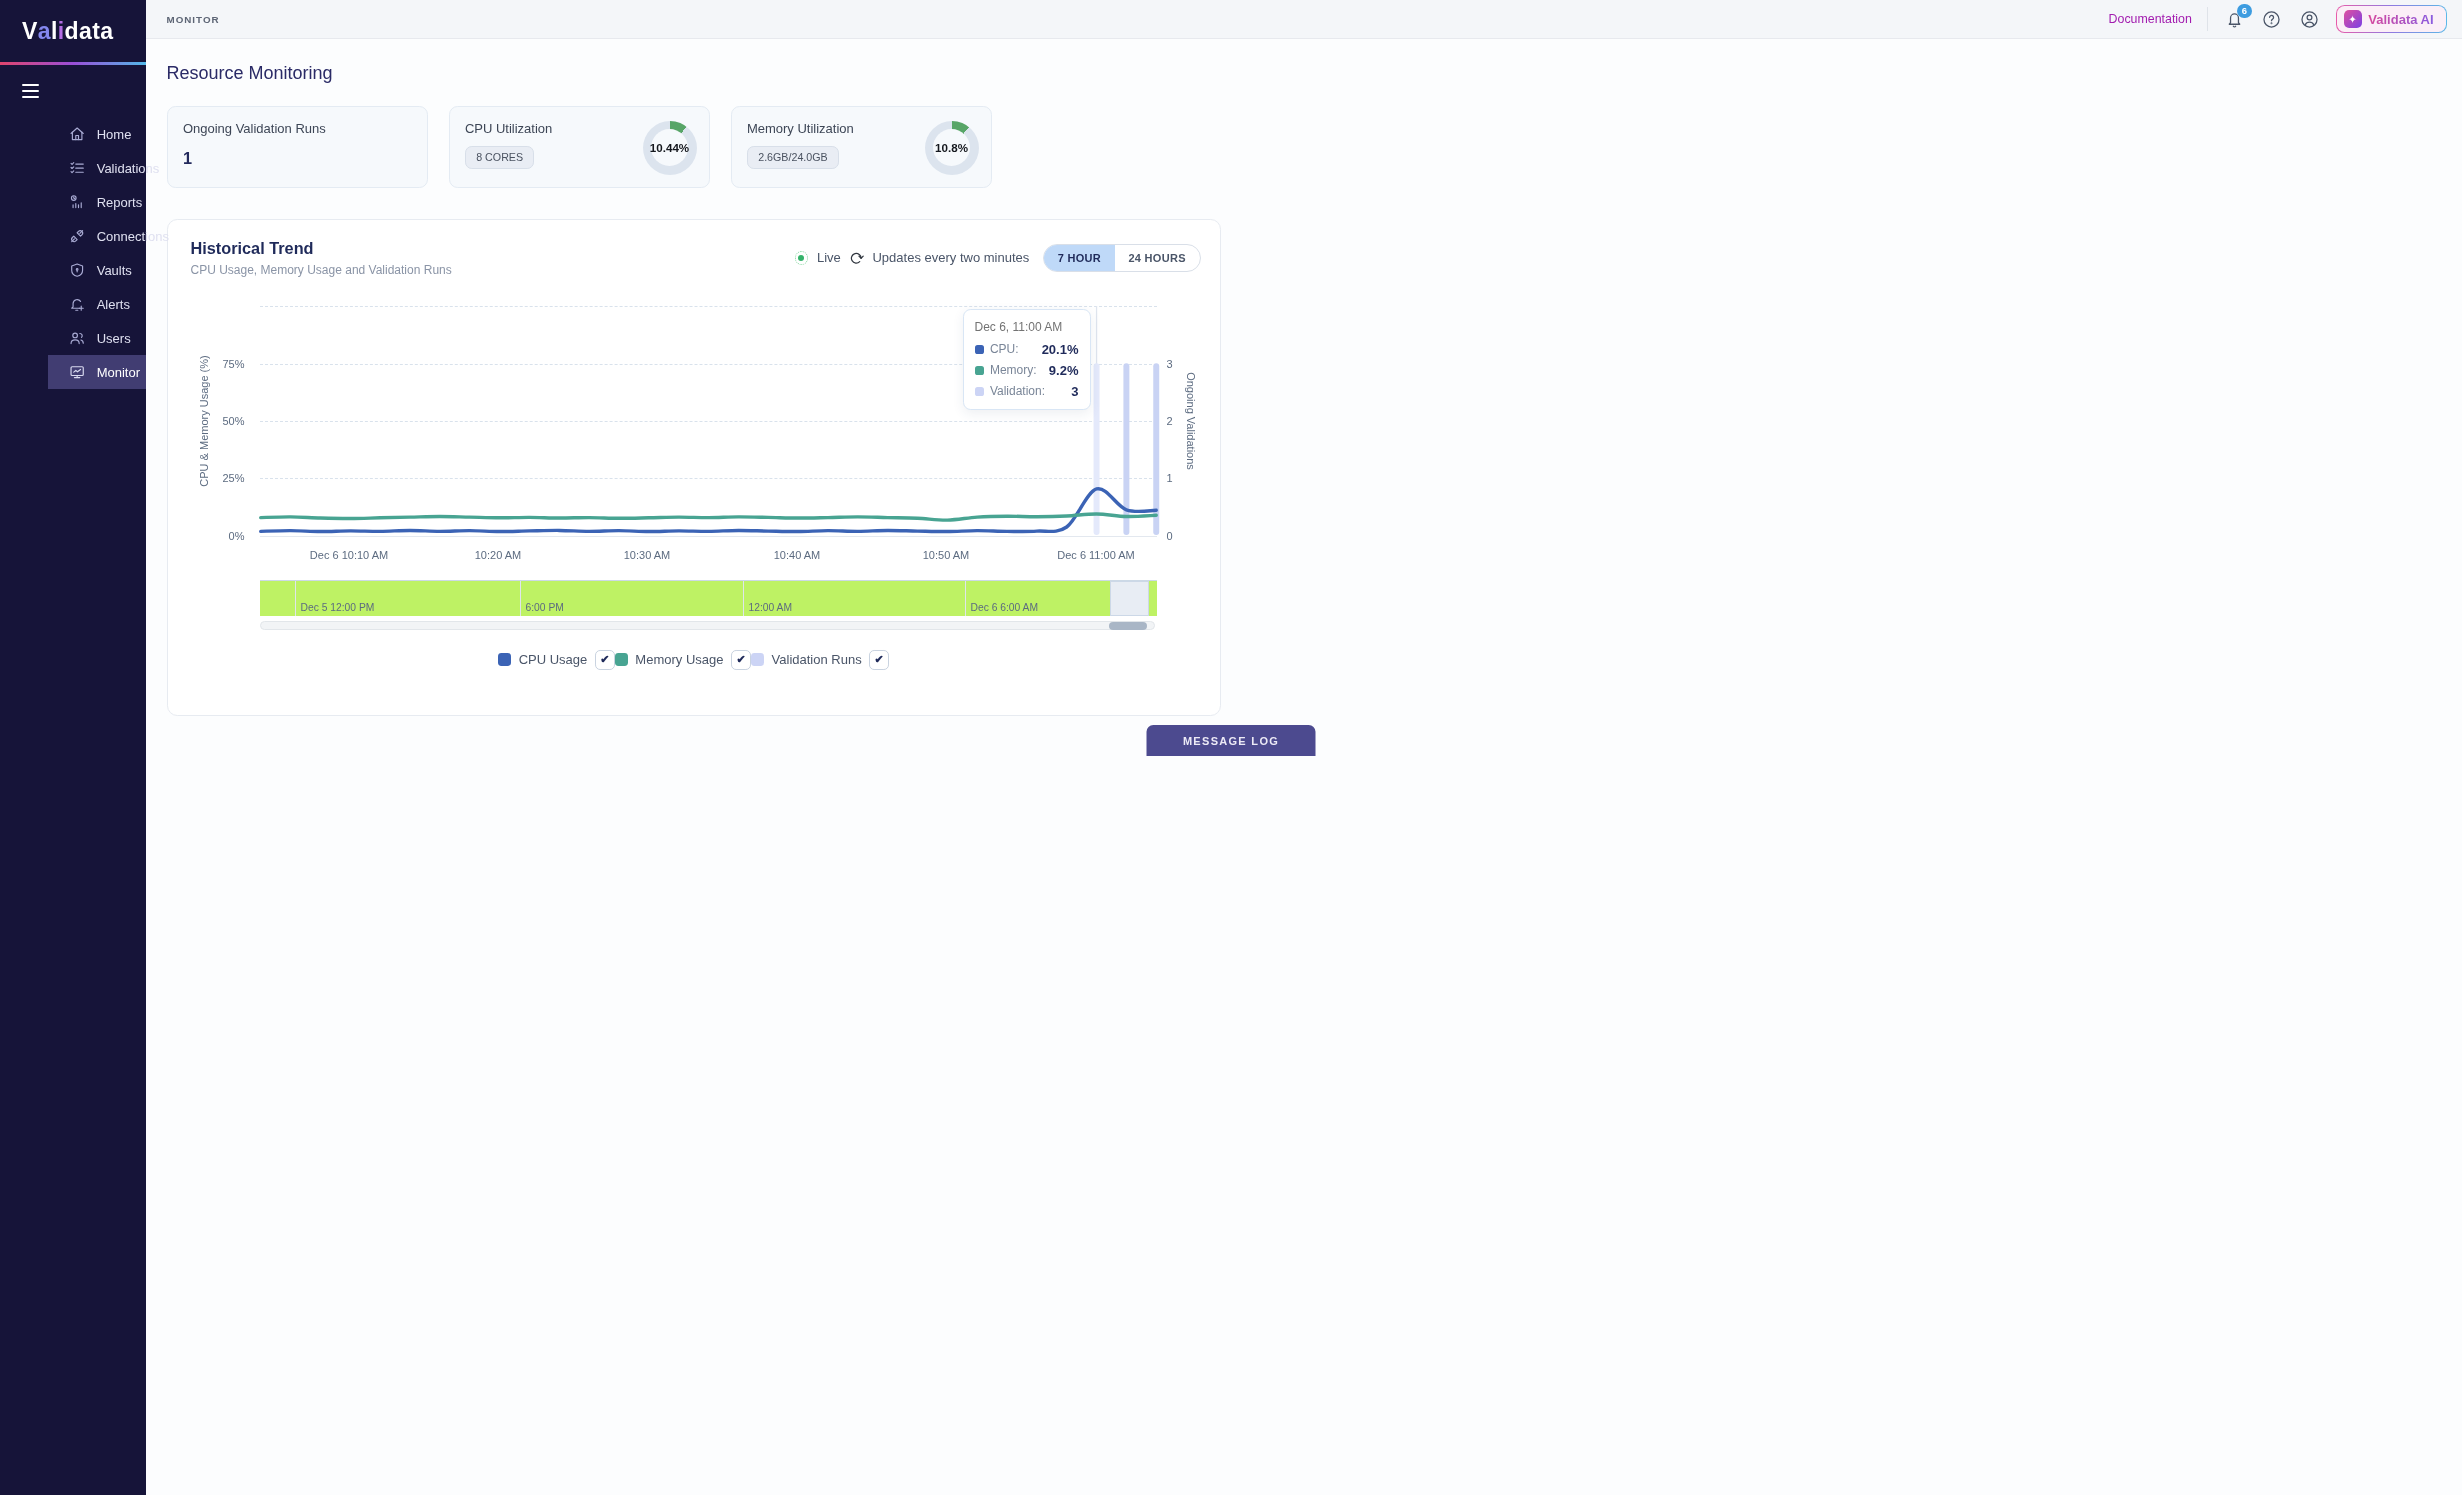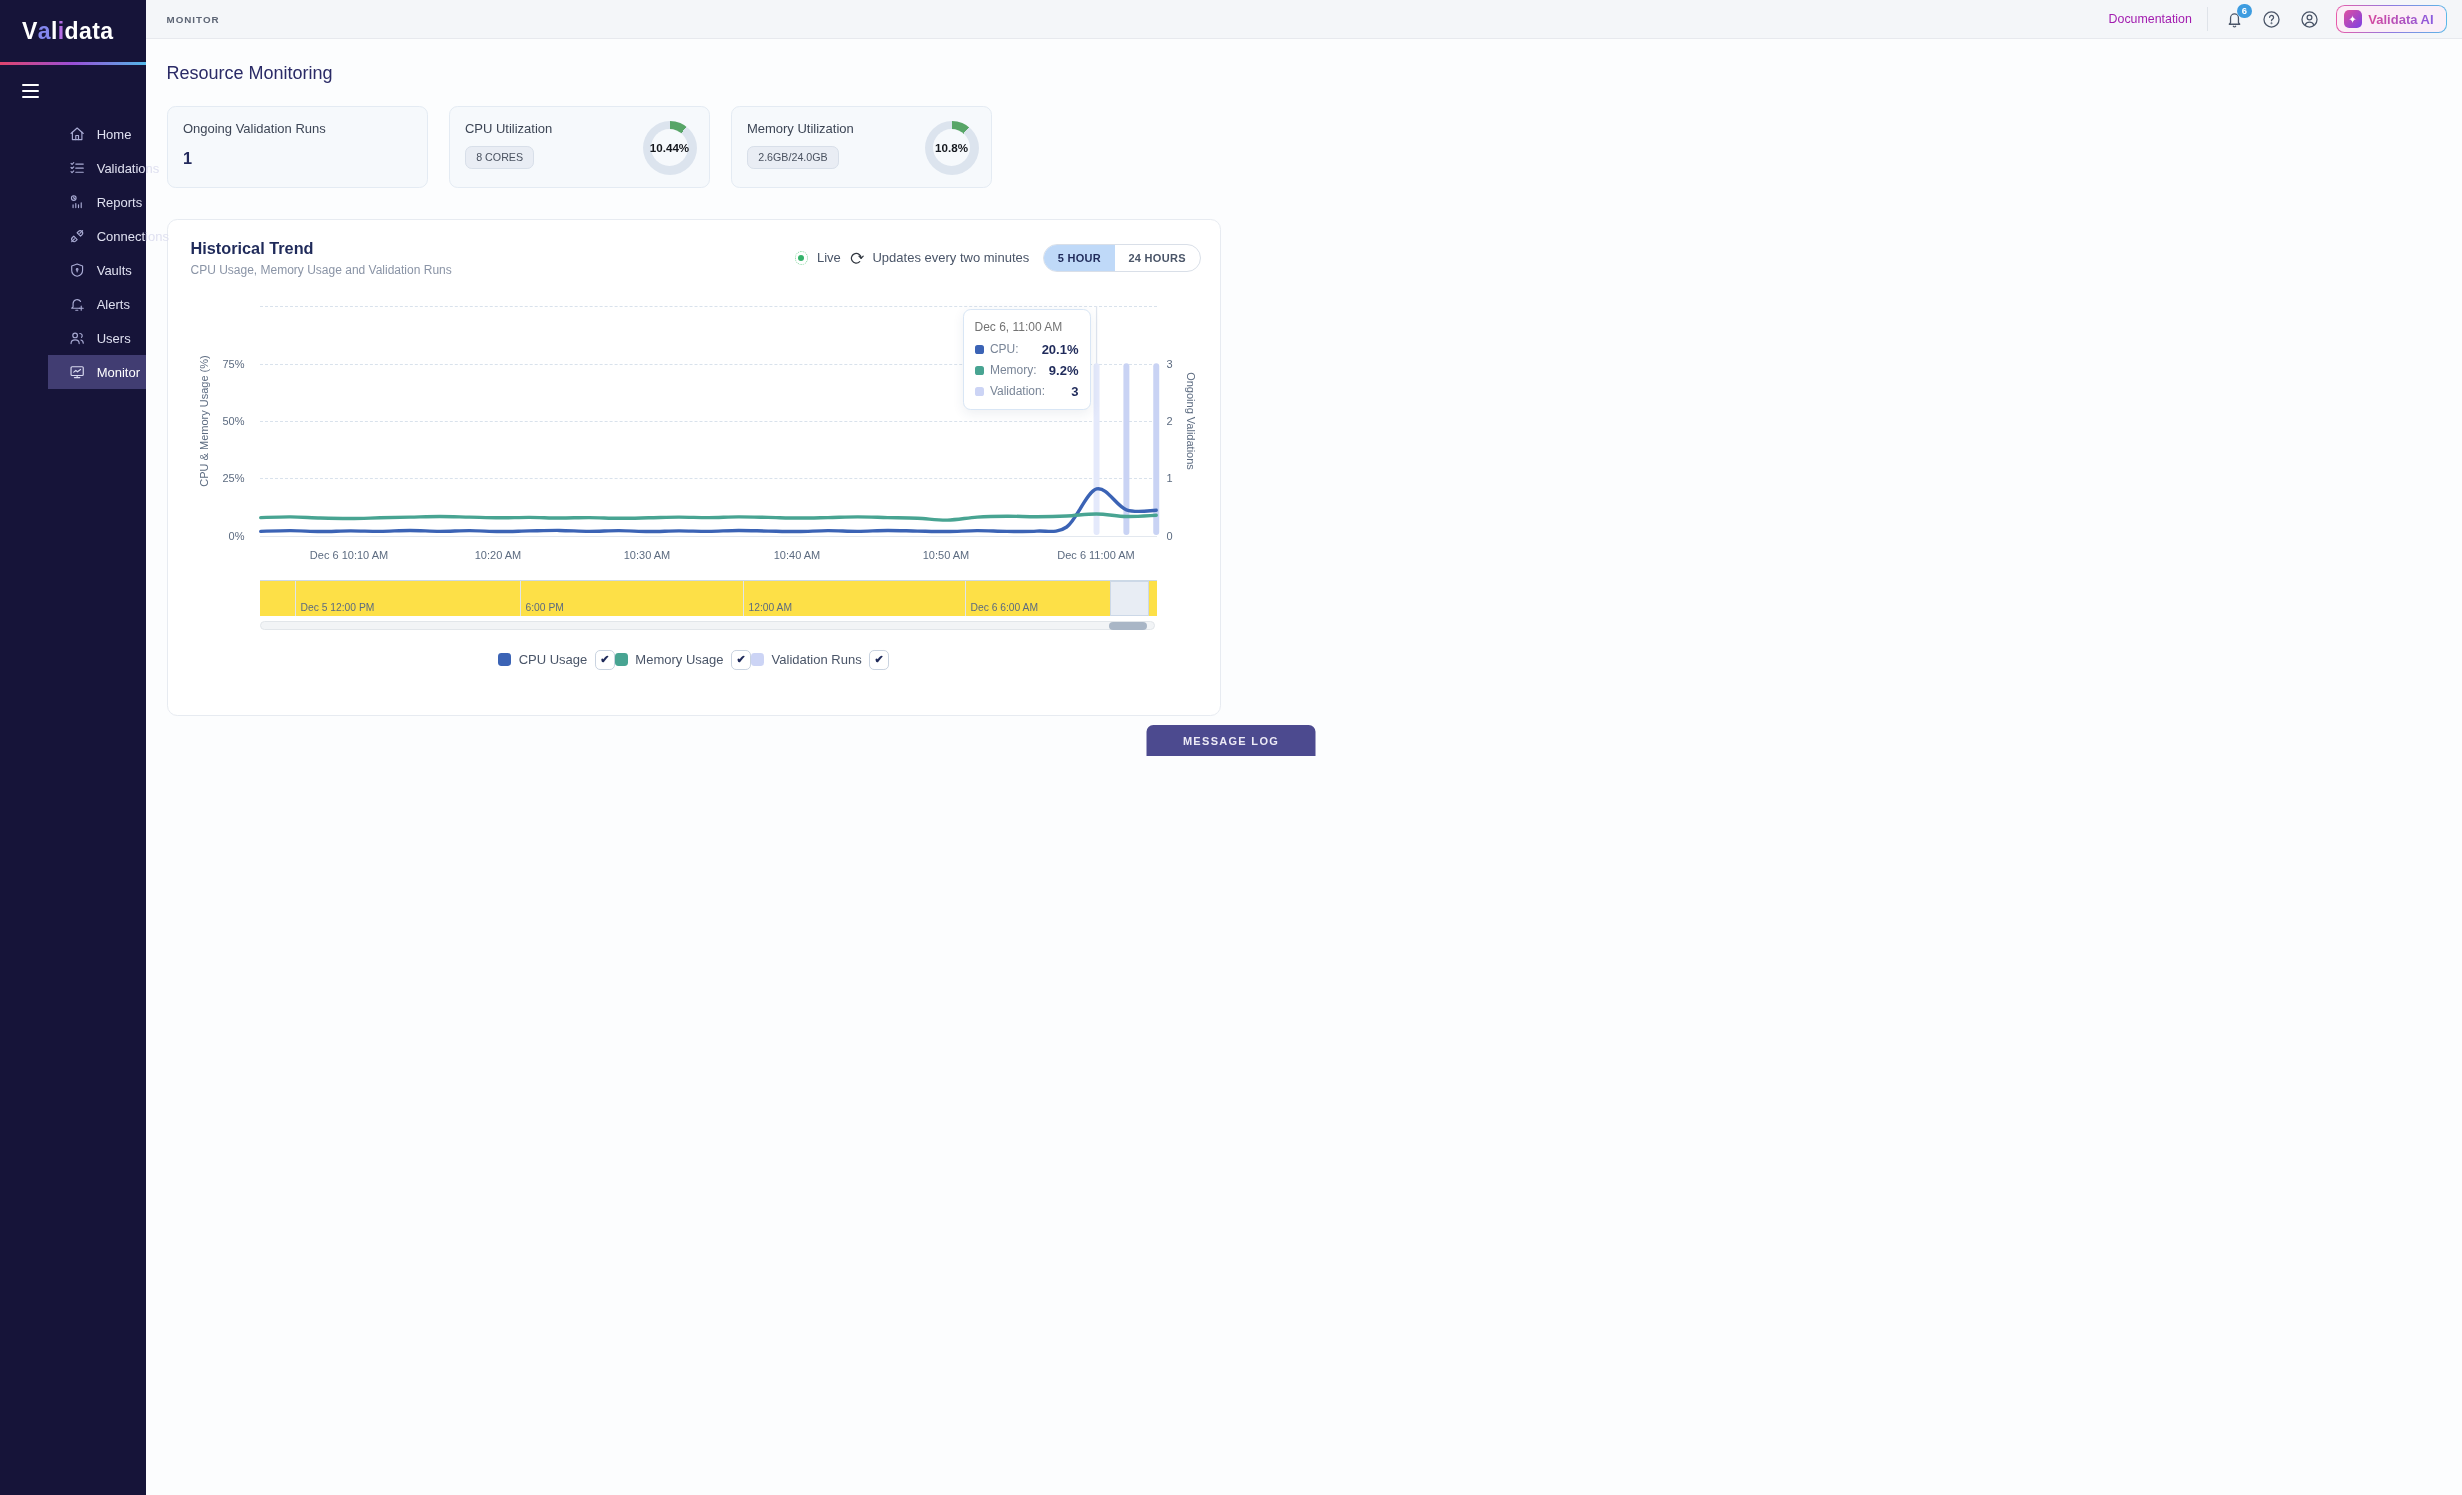--- a/index.html
+++ b/index.html
@@ -98,21 +98,21 @@
   .tooltip { position:absolute; left:795px; top:89px; width:128px;
     background:#fff; border:0.9px solid #d9e6f5; border-radius:7.7px;
     box-shadow:0 3.4px 12px rgba(40,60,100,.08); padding:10.3px 11px; z-index:5; }
   .tt-date { font-size:12px; color:#737373; margin-bottom:7.7px; }
   .tt-row { display:flex; align-items:center; gap:6px; margin-top:6px; }
   .tt-chip { width:9.4px; height:9.4px; border-radius:2.6px; flex:none; }
   .tt-label { font-size:12px; color:#7a8698; }
   .tt-value { margin-left:auto; font-size:13px; font-weight:bold; color:#1f2a5a; }
 
   .brush { position:absolute; left:92px; top:360px; width:897px; height:36px;
-    border-top:1.7px solid #ccd9e6; background:#fde047; }
+    border-top:1.7px solid #ccd9e6; background:#bef264; }
   .brush-tick { position:absolute; top:0; bottom:0; width:0.9px; background:#dfe5ec; }
   .brush-label { position:absolute; bottom:2.6px; font-size:10.3px; color:#5c6b80; white-space:nowrap; }
   .brush-sel { position:absolute; top:0; bottom:0; left:850px; width:39px;
     background:#e8edf4; border:0.9px solid #ccd8e7; }
   .scrollbar { position:absolute; left:92px; top:401px; width:895px; height:9.4px;
     background:#f2f4f6; border:0.9px solid #e2e6ea; border-radius:5.1px; }
   .scroll-thumb { position:absolute; top:0; height:7.7px; left:848px; width:38px;
     background:#a9b6c6; border-radius:4.3px; cursor:pointer; }
 
   .legend { position:absolute; left:0; right:0; top:430px; display:flex;
@@ -285,21 +285,21 @@
         </span>
       <span class="live-txt">Live</span>
       <span class="refresh">
         <svg viewBox="0 0 24 24">
             <path d="M20 12a8 8 0 10-2.3 5.6"></path>
             <path d="M20 12v-5M20 12h-5" transform="rotate(45 20 12)"></path>
           </svg>
       </span>
       <span class="updates-txt">Updates every two minutes</span>
       <div class="range-toggle">
-        <span class="range-btn active">5 HOUR</span>
+        <span class="range-btn active">7 HOUR</span>
         <span class="range-btn">24 HOURS</span>
       </div>
     </div>
 
     <div class="gridline" style="top:86px"></div>
     <div class="gridline" style="top:144px"></div>
     <div class="gridline" style="top:201px"></div>
     <div class="gridline" style="top:258px"></div>
     <div class="baseline" style="top:316px"></div>
 

